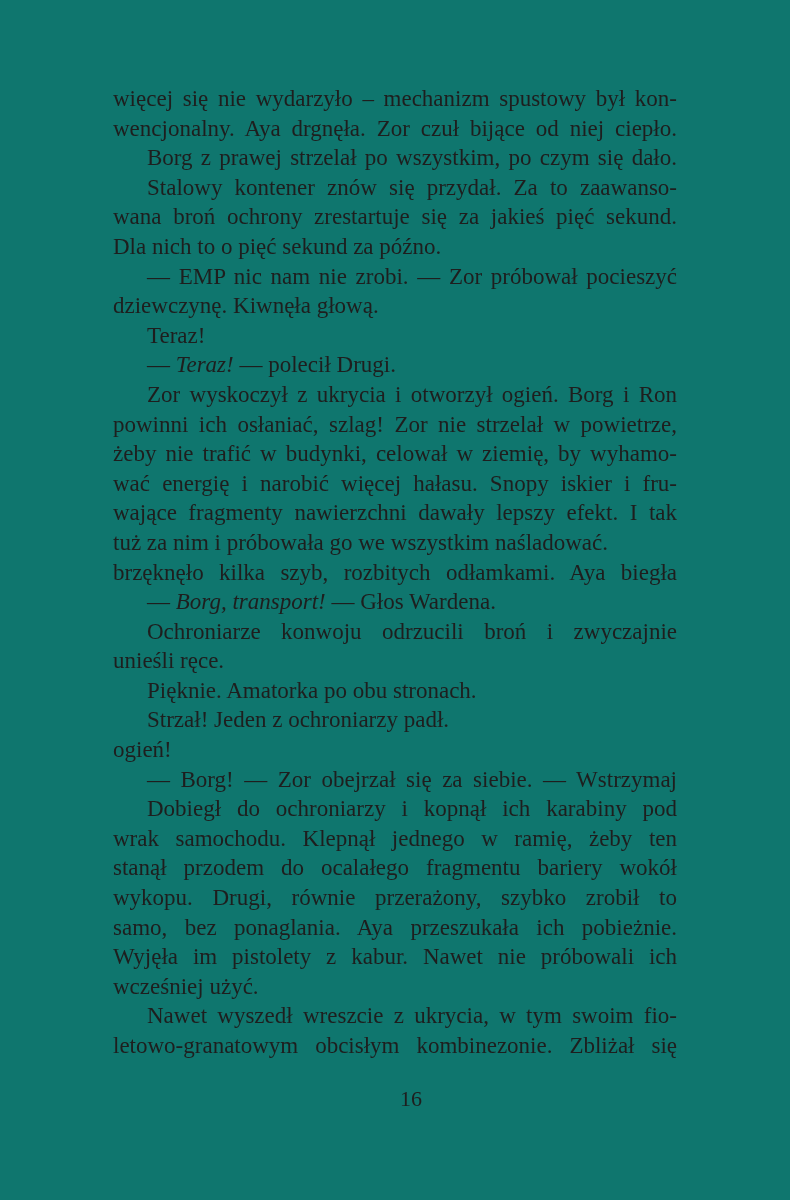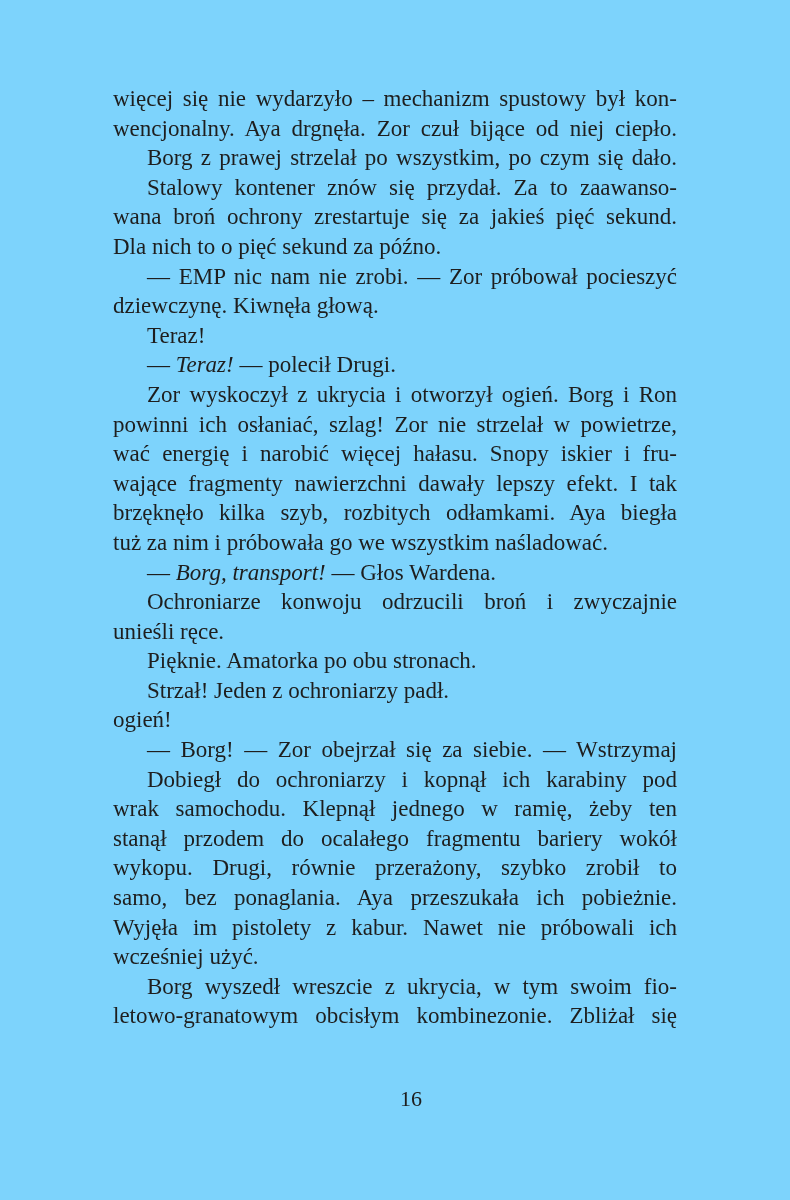--- a/index.html
+++ b/index.html
@@ -34,21 +34,21 @@
     left: 16px;
     width: 100%;
     text-align: center;
     font-size: 22px;
     line-height: 28px;
   }
 </style>
 </head>
 <body>
 
-<div class="page" style="background: #7dd3fc; color: rgb(30, 30, 30);">
+<div class="page" style="background: #0f766e; color: rgb(30, 30, 30);">
   <main class="text-block" id="text-block">
       <div class="para">
         <div class="line j"><span>więcej się nie wydarzyło – mechanizm spustowy był kon-</span></div>
         <div class="line j"><span>wencjonalny. Aya drgnęła. Zor czuł bijące od niej ciepło.</span></div>
       </div>
       <div class="para">
         <div class="line j indent"><span>Borg z prawej strzelał po wszystkim, po czym się dało.</span></div>
       </div>
       <div class="para">
         <div class="line j indent"><span>Stalowy kontener znów się przydał. Za to zaawanso-</span></div>
@@ -61,24 +61,25 @@
       </div>
       <div class="para">
         <div class="line indent"><span>Teraz!</span></div>
       </div>
       <div class="para">
         <div class="line indent"><span>— </span><em>Teraz!</em><span> — polecił Drugi.</span></div>
       </div>
       <div class="para">
         <div class="line j indent"><span>Zor wyskoczył z ukrycia i otworzył ogień. Borg i Ron</span></div>
         <div class="line j"><span>powinni ich osłaniać, szlag! Zor nie strzelał w powietrze,</span></div>
+        <div class="line j"><span>żeby nie trafić w budynki, celował w ziemię, by wyhamo-</span></div>
         <div class="line j"><span>wać energię i narobić więcej hałasu. Snopy iskier i fru-</span></div>
         <div class="line j"><span>wające fragmenty nawierzchni dawały lepszy efekt. I tak</span></div>
+        <div class="line"><span>tuż za nim i próbowała go we wszystkim naśladować.</span></div>
         <div class="line j"><span>brzęknęło kilka szyb, rozbitych odłamkami. Aya biegła</span></div>
-        <div class="line"><span>tuż za nim i próbowała go we wszystkim naśladować.</span></div>
       </div>
       <div class="para">
         <div class="line indent"><span>— </span><em>Borg, transport!</em><span> — Głos Wardena.</span></div>
       </div>
       <div class="para">
         <div class="line j indent"><span>Ochroniarze konwoju odrzucili broń i zwyczajnie</span></div>
         <div class="line"><span>unieśli ręce.</span></div>
       </div>
       <div class="para">
         <div class="line indent"><span>Pięknie. Amatorka po obu stronach.</span></div>
@@ -93,18 +94,18 @@
       <div class="para">
         <div class="line j indent"><span>Dobiegł do ochroniarzy i kopnął ich karabiny pod</span></div>
         <div class="line j"><span>wrak samochodu. Klepnął jednego w ramię, żeby ten</span></div>
         <div class="line j"><span>stanął przodem do ocalałego fragmentu bariery wokół</span></div>
         <div class="line j"><span>wykopu. Drugi, równie przerażony, szybko zrobił to</span></div>
         <div class="line j"><span>samo, bez ponaglania. Aya przeszukała ich pobieżnie.</span></div>
         <div class="line j"><span>Wyjęła im pistolety z kabur. Nawet nie próbowali ich</span></div>
         <div class="line"><span>wcześniej użyć.</span></div>
       </div>
       <div class="para">
-        <div class="line j indent"><span>Borg wyszedł wreszcie z ukrycia, w tym swoim fio-</span></div>
+        <div class="line j indent"><span>Nawet wyszedł wreszcie z ukrycia, w tym swoim fio-</span></div>
         <div class="line j"><span>letowo-granatowym obcisłym kombinezonie. Zbliżał się</span></div>
       </div>
     </main>
   <div class="page-number">16</div>
 </div>
 
 </body></html>

